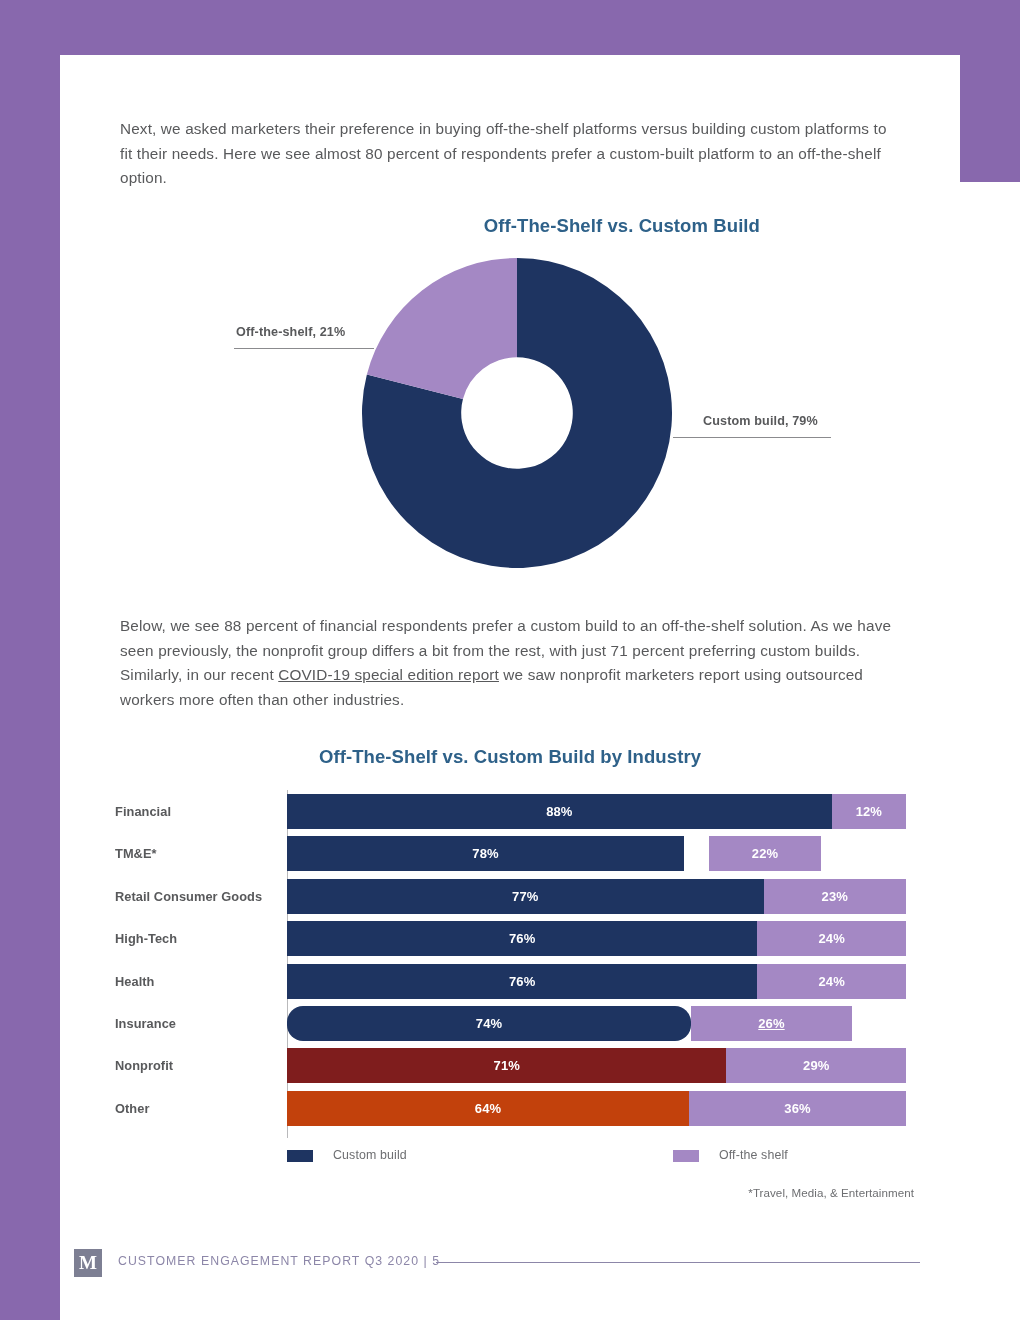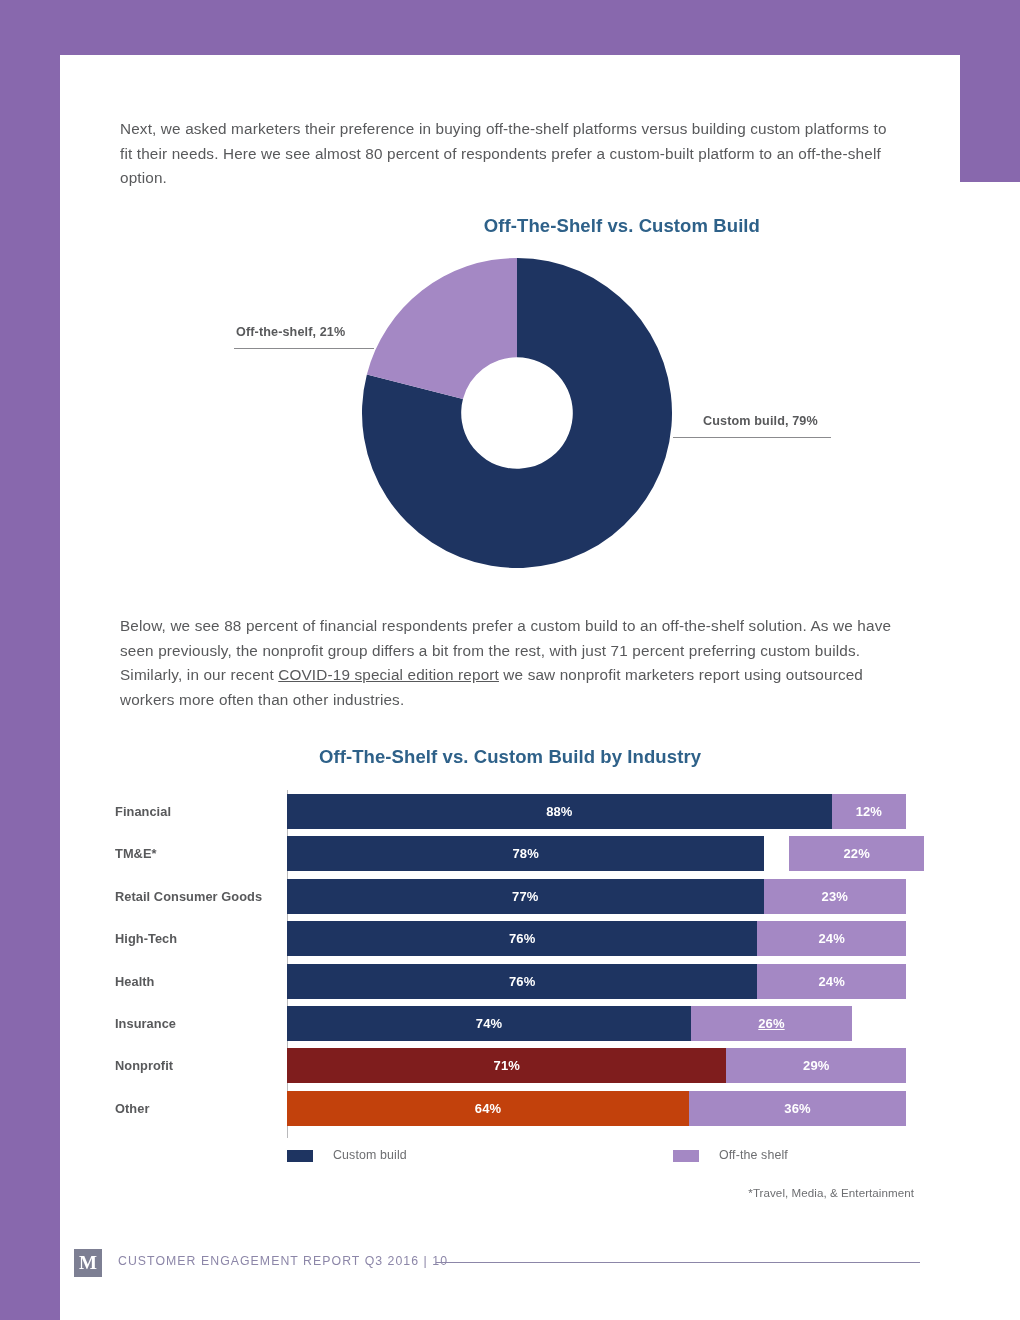--- a/index.html
+++ b/index.html
@@ -146,42 +146,42 @@
 
   <div id="barchart">
     <div id="bar-axis"></div>
     <div id="bar-rows">
         <div class="row-label" style="top: 4px;">Financial</div>
         <div class="bar-row" style="top: 4px; width: 670px;">
           <div class="seg seg-custom" style="width: 544.72px; background: rgb(30, 52, 97);">88%</div>
           <div class="seg seg-shelf" style="width: 74.28px; background: rgb(164, 136, 196);">12%</div>
         </div>
         <div class="row-label" style="top: 46.4px;">TM&amp;E*</div>
-        <div class="bar-row" style="top: 46.4px; width: 637px; gap: 25px;">
+        <div class="bar-row" style="top: 46.4px; width: 534px; gap: 25px;">
           <div class="seg seg-custom" style="width: 482.82px; background: rgb(30, 52, 97);">78%</div>
           <div class="seg seg-shelf" style="width: 136.18px; background: rgb(164, 136, 196);">22%</div>
         </div>
         <div class="row-label" style="top: 88.8px;">Retail Consumer Goods</div>
         <div class="bar-row" style="top: 88.8px; width: 619px;">
           <div class="seg seg-custom" style="width: 476.63px; background: rgb(30, 52, 97);">77%</div>
           <div class="seg seg-shelf" style="width: 142.37px; background: rgb(164, 136, 196);">23%</div>
         </div>
         <div class="row-label" style="top: 131.2px;">High-Tech</div>
         <div class="bar-row" style="top: 131.2px; width: 619px;">
           <div class="seg seg-custom" style="width: 470.44px; background: rgb(30, 52, 97);">76%</div>
           <div class="seg seg-shelf" style="width: 148.56px; background: rgb(164, 136, 196);">24%</div>
         </div>
         <div class="row-label" style="top: 173.6px;">Health</div>
         <div class="bar-row" style="top: 173.6px; width: 619px;">
           <div class="seg seg-custom" style="width: 470.44px; background: rgb(30, 52, 97);">76%</div>
           <div class="seg seg-shelf" style="width: 148.56px; background: rgb(164, 136, 196);">24%</div>
         </div>
         <div class="row-label" style="top: 216px;">Insurance</div>
         <div class="bar-row" style="top: 216px; width: 619px;">
-          <div class="seg seg-custom" style="width: 404px; background: rgb(30, 52, 97);">74%</div>
+          <div class="seg seg-custom" style="width: 404px; background: rgb(30, 52, 97); border-radius: 16px;">74%</div>
           <div class="seg seg-shelf" style="width: 160.94px; background: rgb(164, 136, 196); text-decoration: underline;">26%</div>
         </div>
         <div class="row-label" style="top: 258.4px;">Nonprofit</div>
         <div class="bar-row" style="top: 258.4px; width: 619px;">
           <div class="seg seg-custom" style="width: 439.49px; background: #7f1d1d;">71%</div>
           <div class="seg seg-shelf" style="width: 179.51px; background: rgb(164, 136, 196);">29%</div>
         </div>
         <div class="row-label" style="top: 300.8px;">Other</div>
         <div class="bar-row" style="top: 300.8px; width: 619px;">
           <div class="seg seg-custom" style="width: 413px; background: #c2410c;">64%</div>
@@ -198,17 +198,17 @@
     <div class="legend-item" style="left:673px;top:0;">
       <span class="legend-swatch" id="sw-shelf" style="background: rgb(164, 136, 196);"></span>
       <span class="legend-text">Off-the shelf</span>
     </div>
   </div>
 
   <div id="footnote">*Travel, Media, &amp; Entertainment</div>
 
   <div id="footer">
     <div id="footer-logo">M</div>
-    <div id="footer-text">CUSTOMER ENGAGEMENT REPORT Q3 2016  |  10</div>
+    <div id="footer-text">CUSTOMER ENGAGEMENT REPORT Q3 2020  |  5</div>
     <div id="footer-rule"></div>
   </div>
 
 </div>
 
 </body></html>

